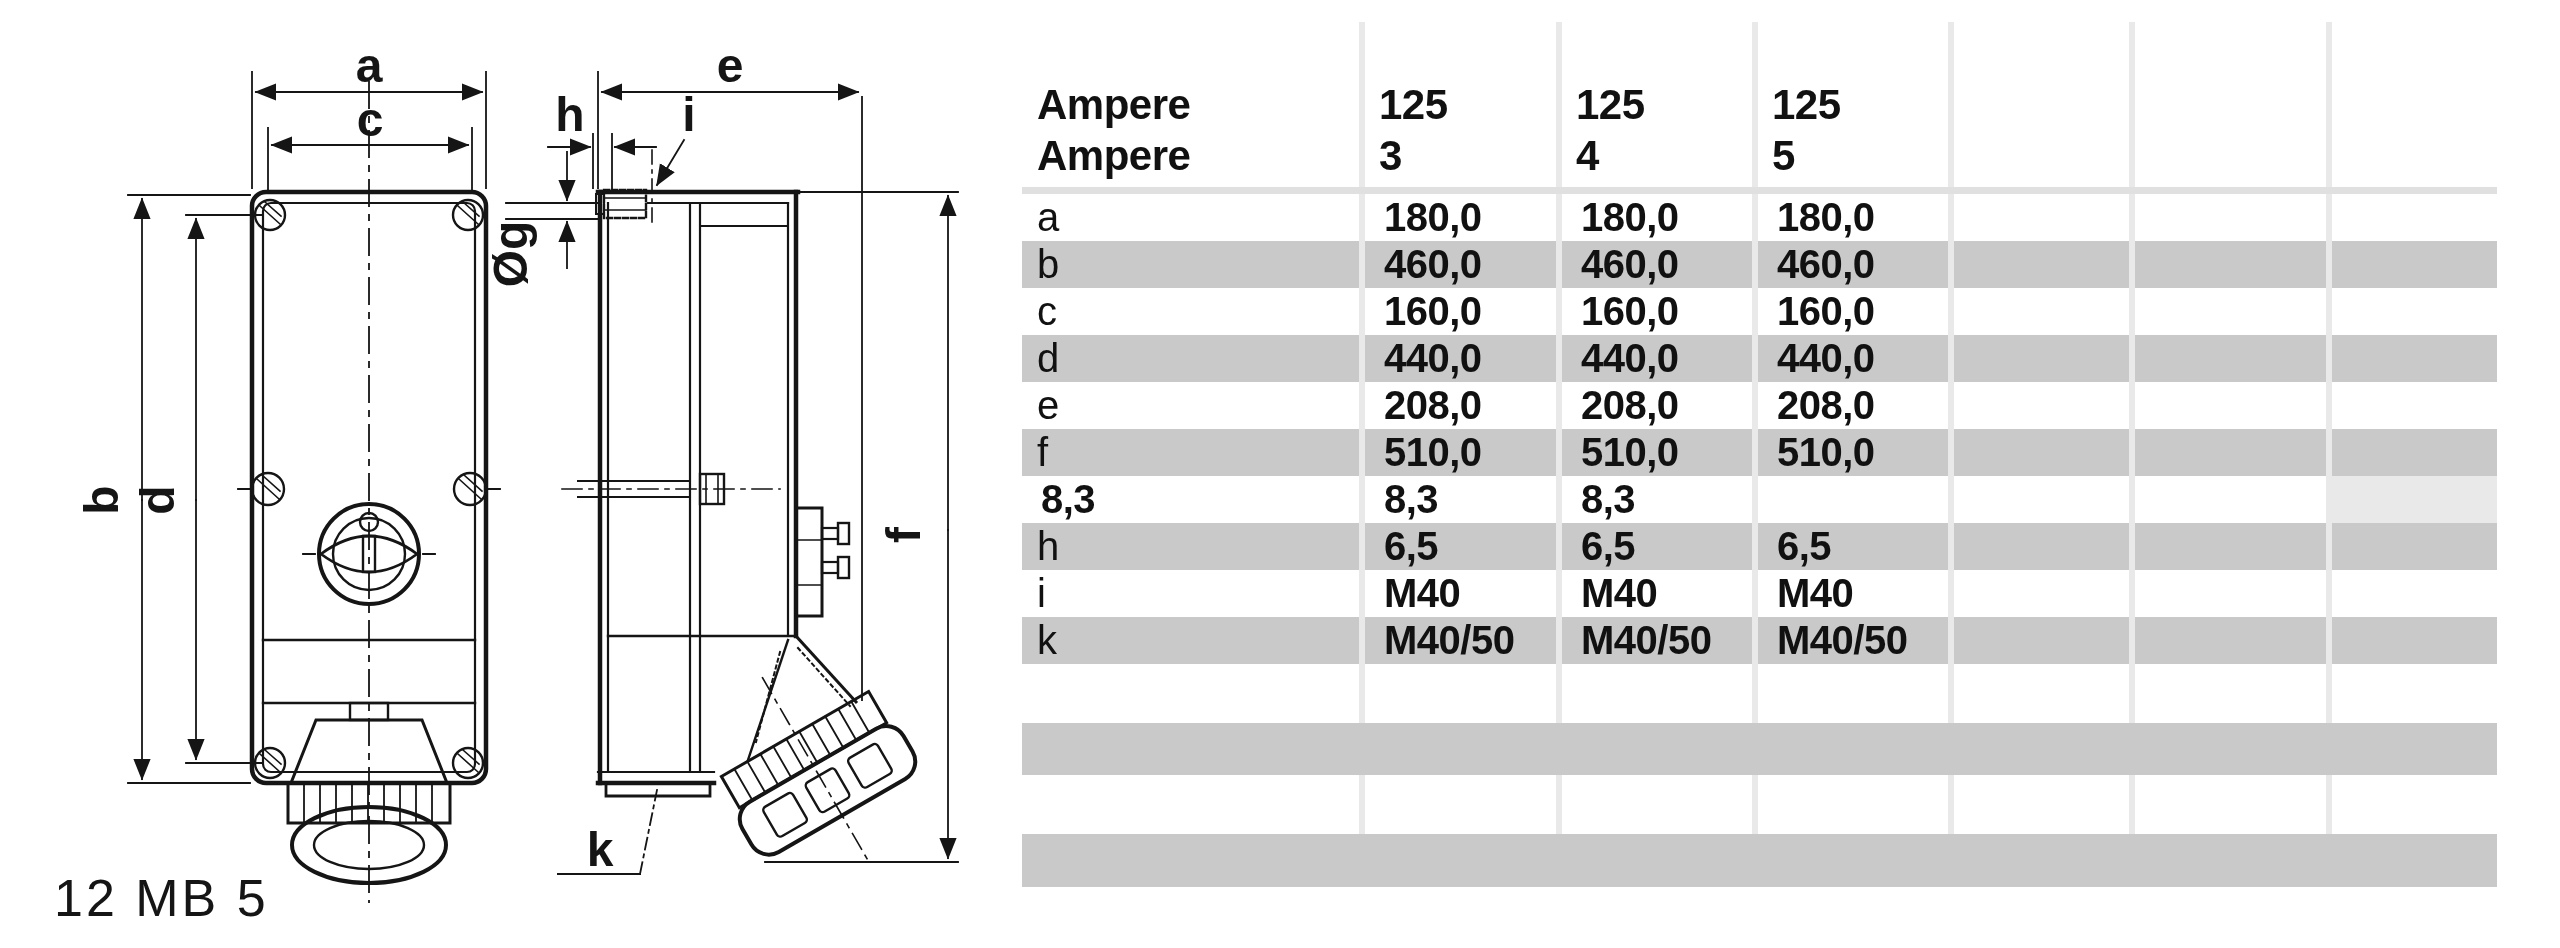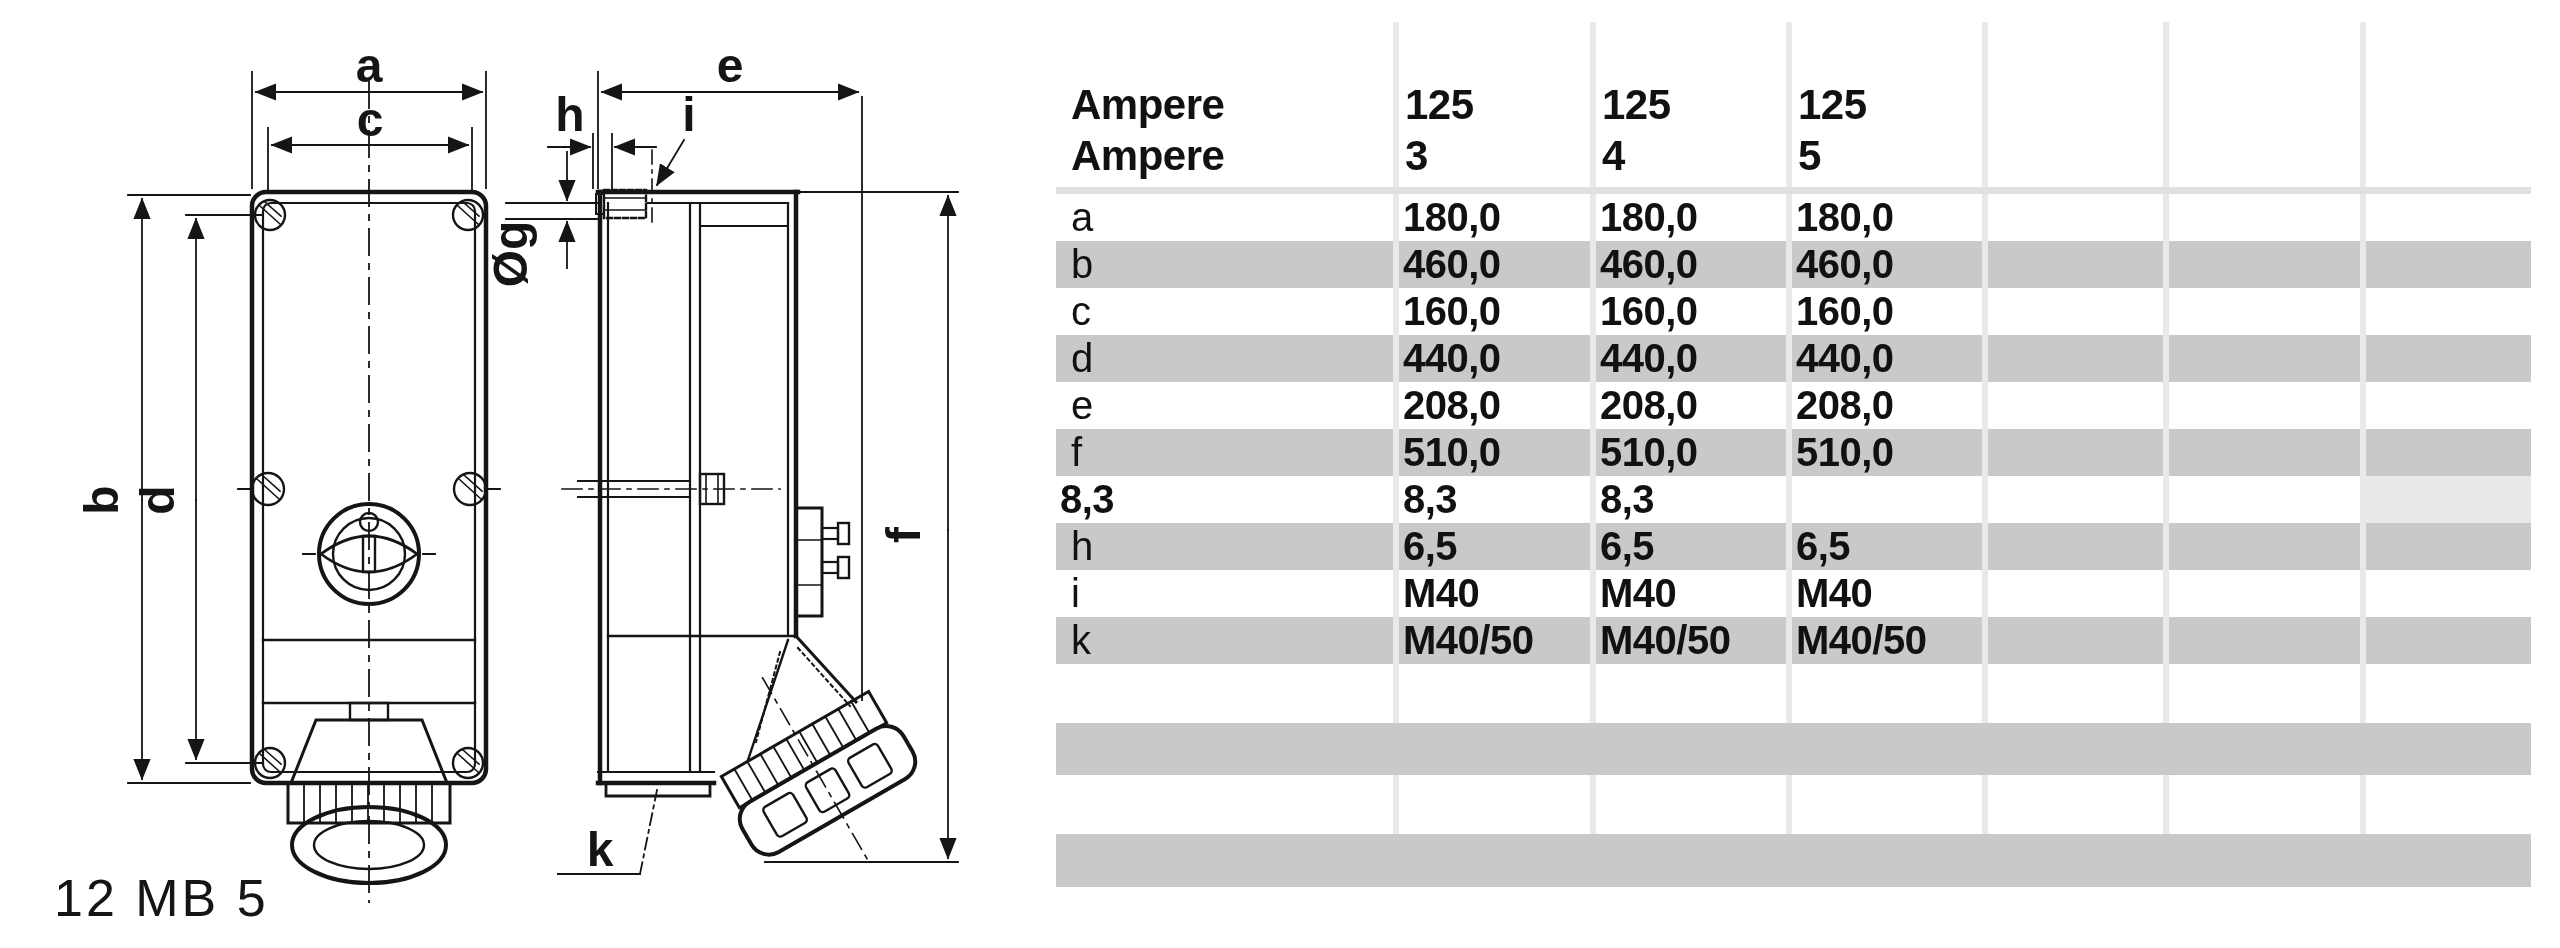--- a/index.html
+++ b/index.html
@@ -1,35 +1,35 @@
 <!DOCTYPE html>
 <html><head>
 <meta charset="utf-8">
 <style>
   html,body{margin:0;padding:0;background:#ffffff;}
   #page{position:relative;width:2560px;height:948px;background:#ffffff;overflow:hidden;
         font-family:"Liberation Sans",sans-serif;color:#111;}
   
   #drawing{position:absolute;left:0;top:0;width:1010px;height:948px;}
   
-  #dtable{position:absolute;left:1056px;top:22px;width:1475px;}
+  #dtable{position:absolute;left:1022px;top:22px;width:1475px;}
   .grid{display:grid;grid-template-columns:337px 191px 190px 190px 175px 191px 165px;
         column-gap:6px;background:#e9e9e9;}
   .cell{background:#ffffff;display:flex;align-items:center;overflow:hidden;}
   .thead{height:165px;}
   .thead .cell{flex-direction:column;align-items:flex-start;justify-content:flex-end;
                padding-bottom:6px;}
   .hline{font-size:42px;font-weight:700;line-height:1.22;letter-spacing:-0.5px;white-space:nowrap;}
-  .thead .cell .hline{padding-left:6px;}
+  .thead .cell .hline{padding-left:14px;}
   .thead .cell:first-child .hline{padding-left:15px;}
   .rule{height:7px;background:#e0e0e0;}
   .trow{height:47px;}
   .trow.g .cell{background:#c9c9c9;}
   .lab{font-size:40px;font-weight:400;padding-left:15px;letter-spacing:0;}
-  .val{font-size:40px;font-weight:700;padding-left:4px;letter-spacing:-0.5px;}
+  .val{font-size:40px;font-weight:700;padding-left:19px;letter-spacing:-0.5px;}
   .erow-w{height:59px;}
   .erow-g1{height:52px;background:#c9c9c9;}
   .erow-g2{height:53px;background:#c9c9c9;}
   .erow-w2{height:59px;}
 </style>
 </head>
 <body>
 
 <div id="page">
 

